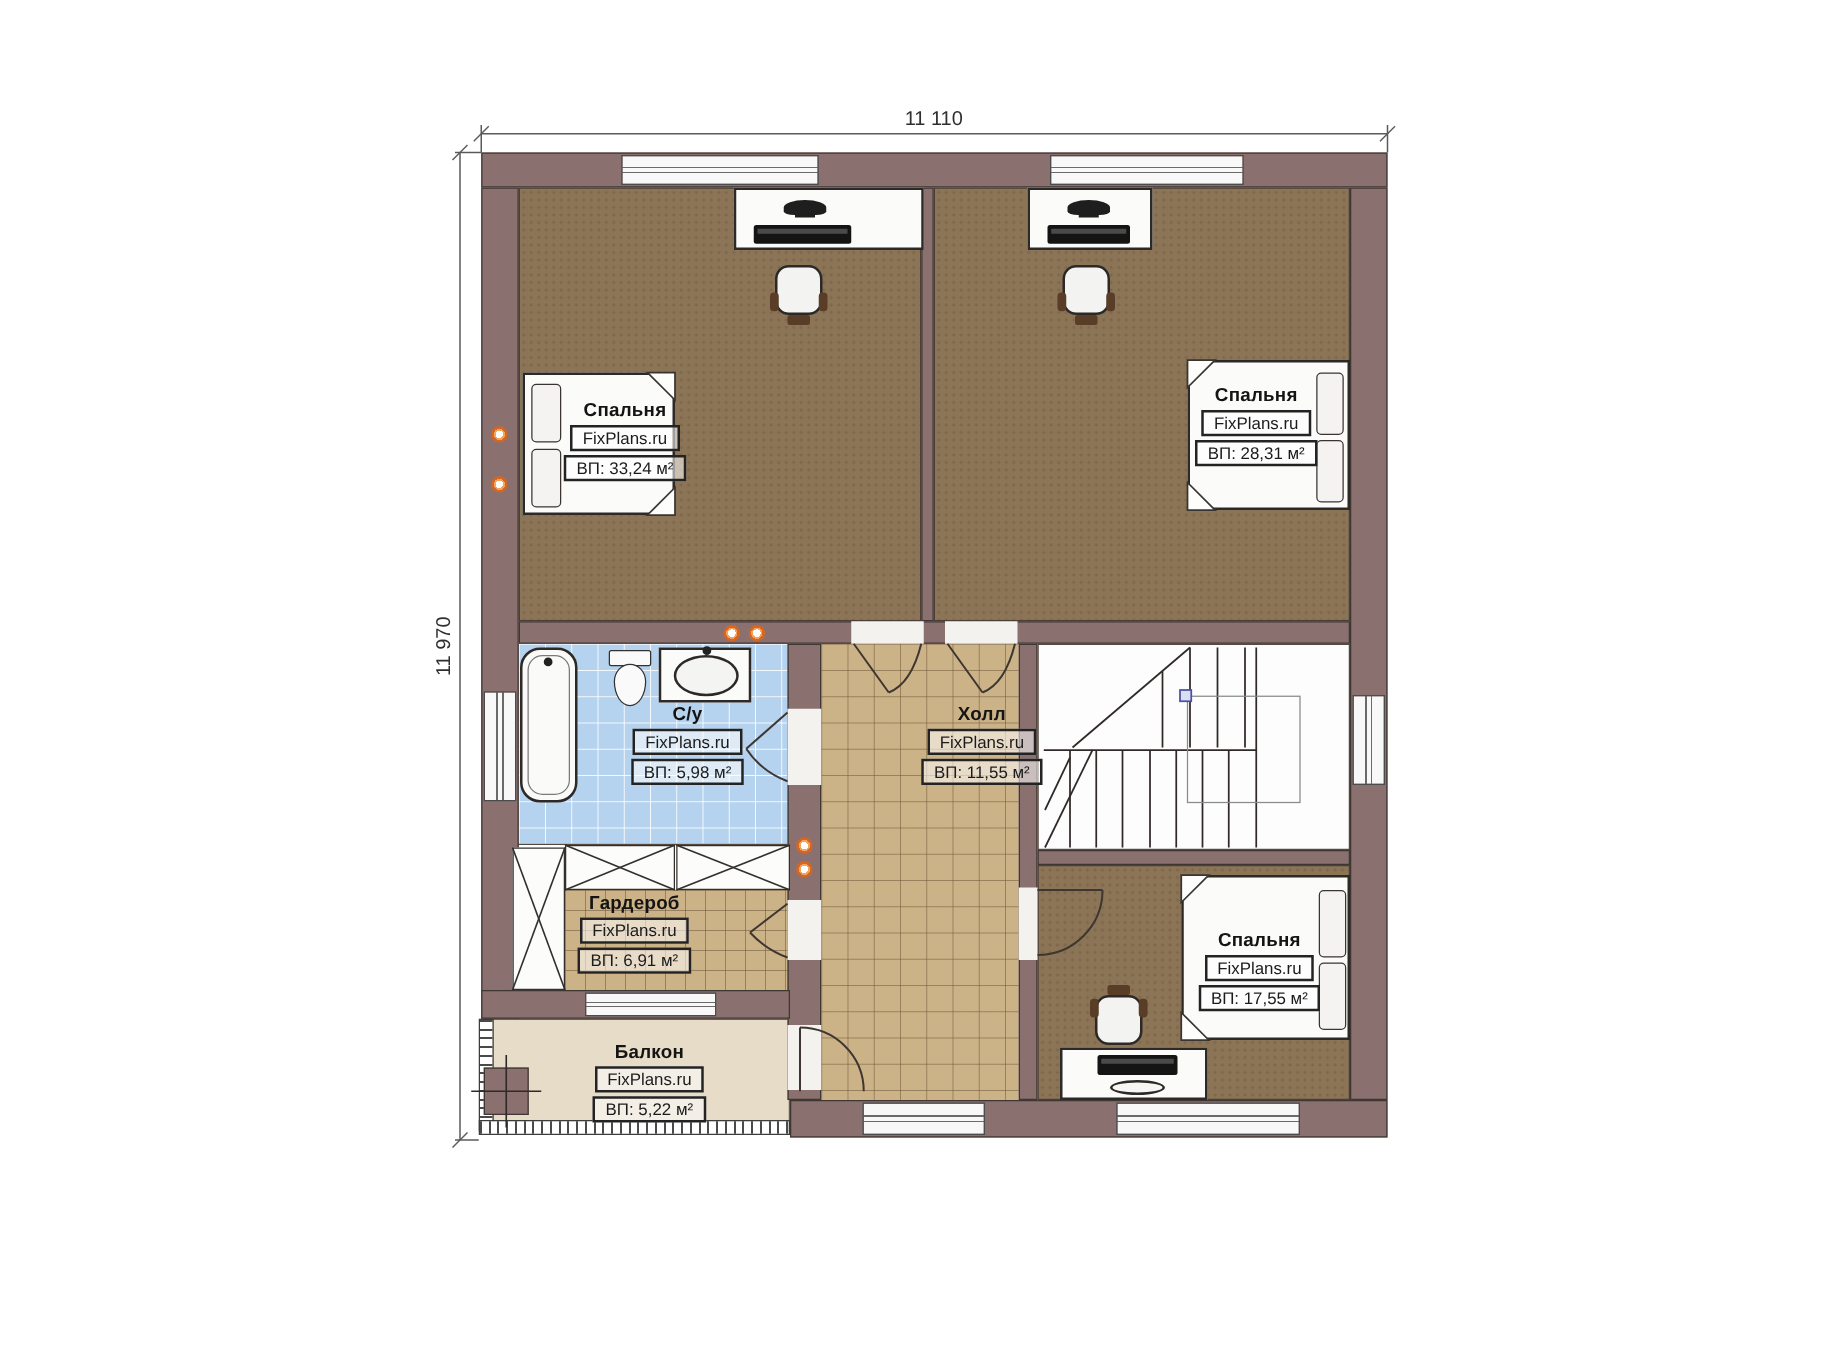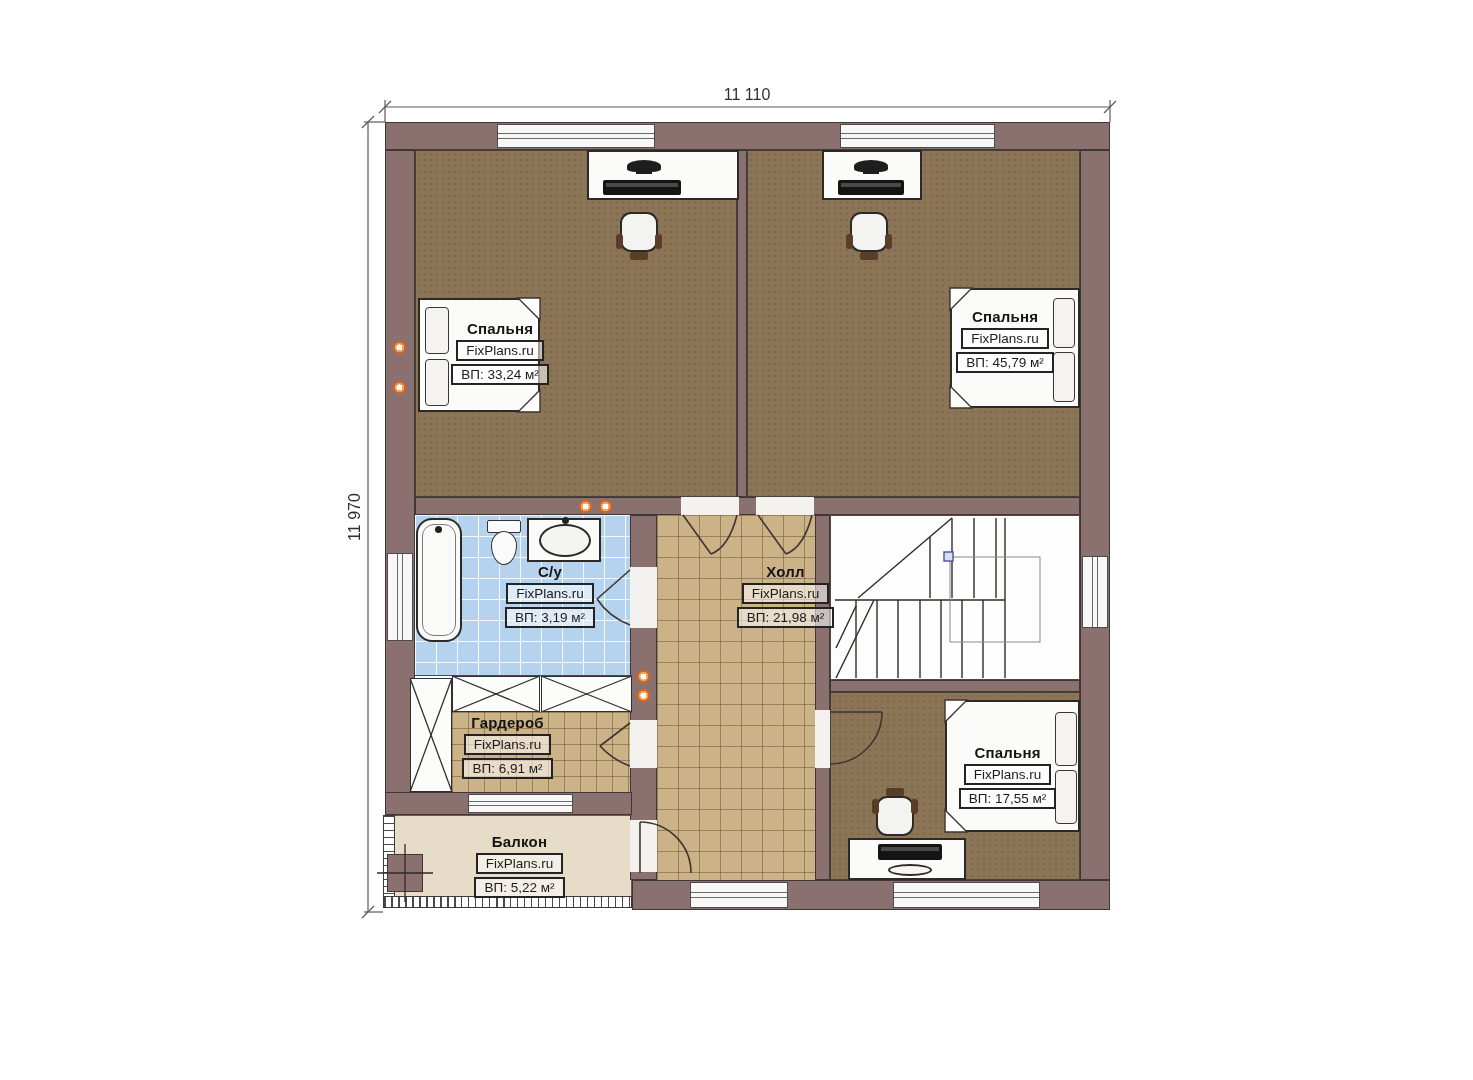--- a/index.html
+++ b/index.html
@@ -251,31 +251,31 @@
   </svg>
 
   <div class="room-label" style="left:440px;top:320px;width:120px;">
     <div class="room-title">Спальня</div>
     <div class="room-box">FixPlans.ru</div>
     <div class="room-box">ВП: 33,24 м²</div>
   </div>
   <div class="room-label" style="left:945px;top:308px;width:120px;">
     <div class="room-title">Спальня</div>
     <div class="room-box">FixPlans.ru</div>
-    <div class="room-box">ВП: 45,79 м²</div>
+    <div class="room-box">ВП: 28,31 м²</div>
   </div>
   <div class="room-label" style="left:495px;top:563px;width:110px;justify-content:flex-end;">
     <div class="room-title">С/у</div>
     <div class="room-box">FixPlans.ru</div>
-    <div class="room-box">ВП: 3,19 м²</div>
+    <div class="room-box">ВП: 5,98 м²</div>
   </div>
   <div class="room-label" style="left:728px;top:563px;width:115px;">
     <div class="room-title">Холл</div>
     <div class="room-box">FixPlans.ru</div>
-    <div class="room-box">ВП: 21,98 м²</div>
+    <div class="room-box">ВП: 11,55 м²</div>
   </div>
   <div class="room-label" style="left:450px;top:714px;width:115px;">
     <div class="room-title">Гардероб</div>
     <div class="room-box">FixPlans.ru</div>
     <div class="room-box">ВП: 6,91 м²</div>
   </div>
   <div class="room-label" style="left:945px;top:744px;width:125px;">
     <div class="room-title">Спальня</div>
     <div class="room-box">FixPlans.ru</div>
     <div class="room-box">ВП: 17,55 м²</div>

